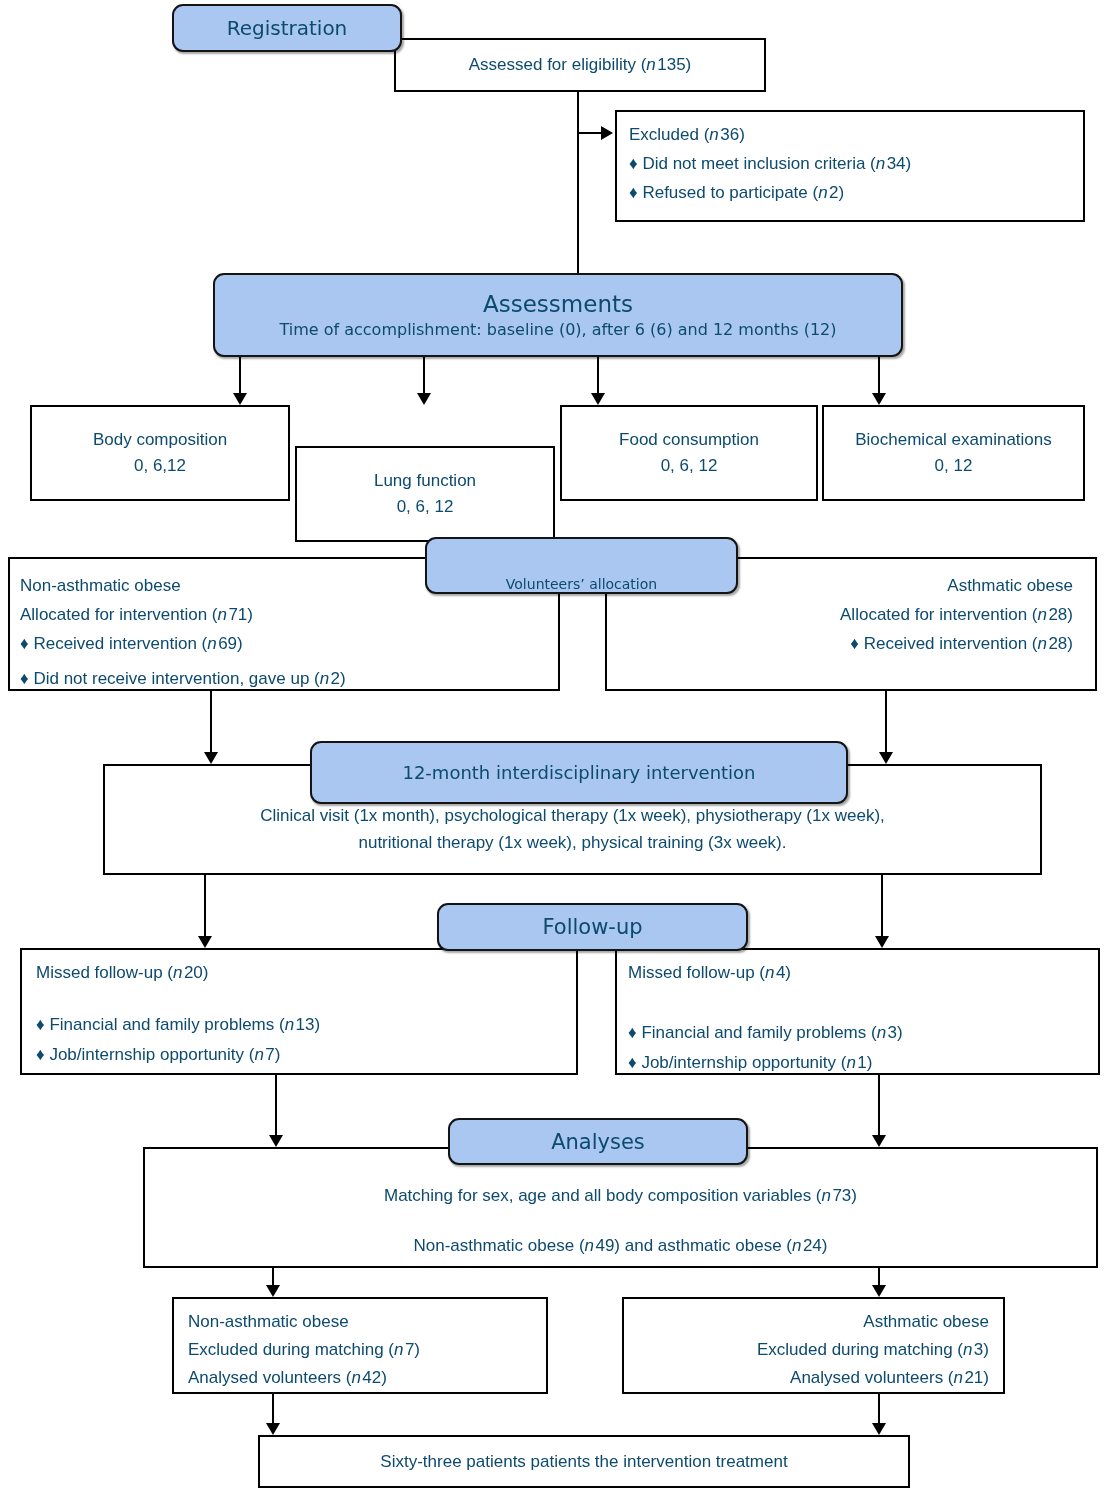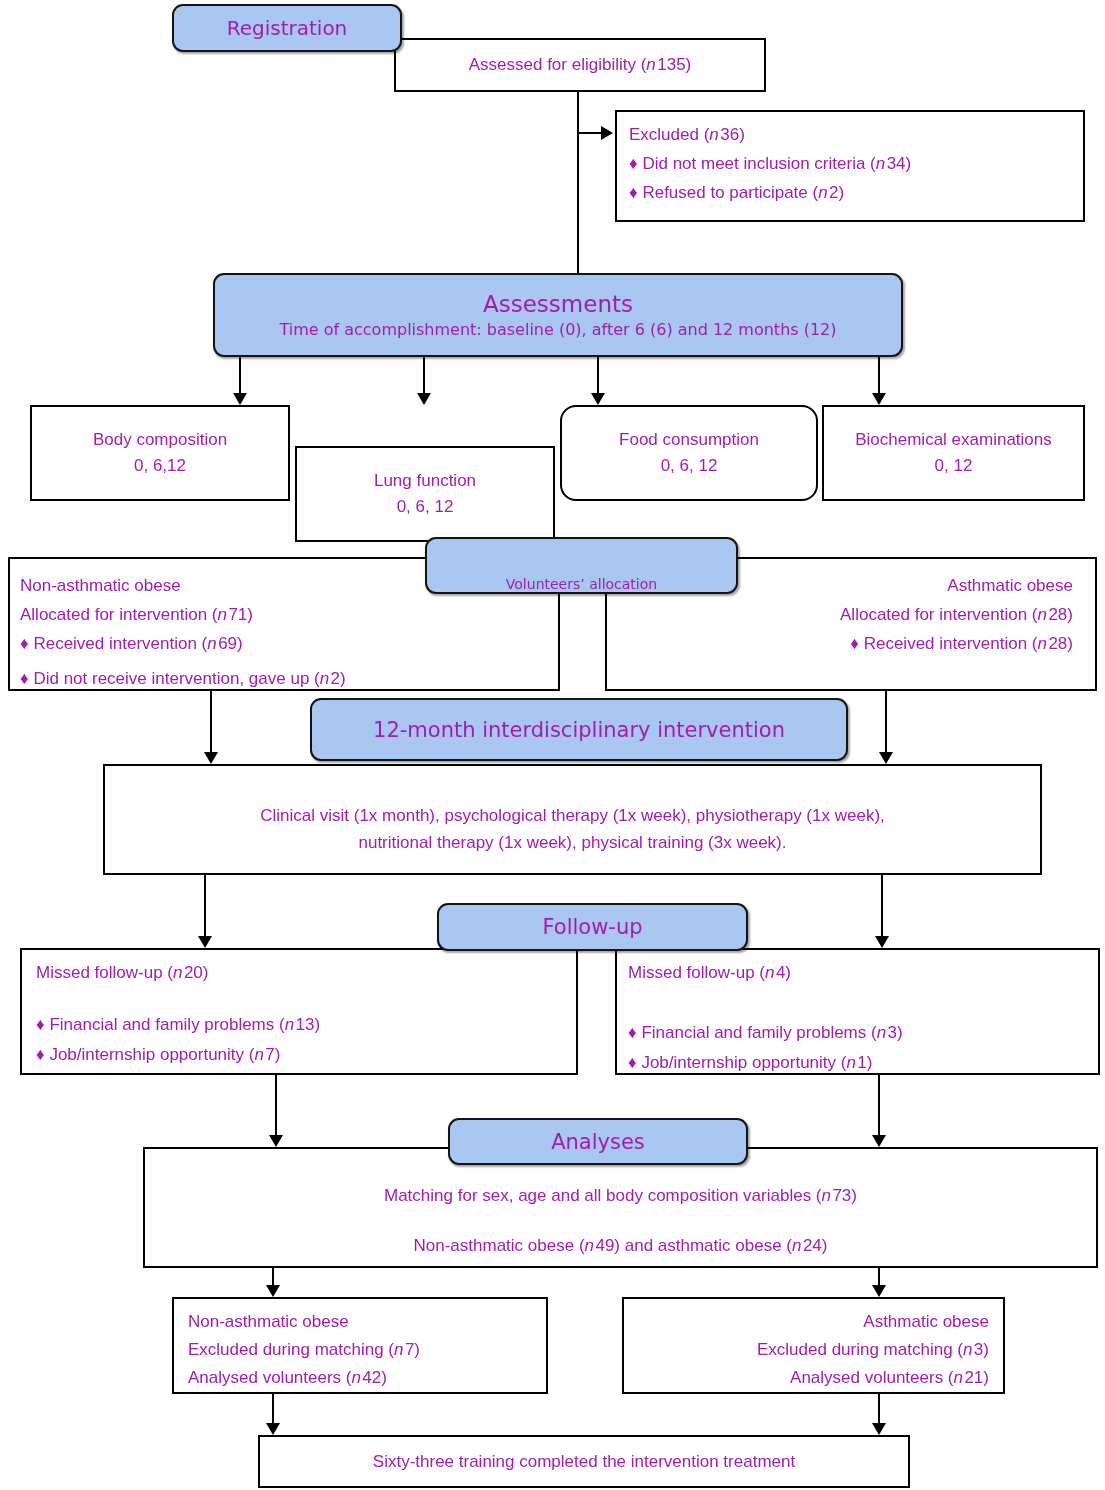--- a/index.html
+++ b/index.html
@@ -1,16 +1,16 @@
 <!DOCTYPE html>
 <html><head>
 <meta charset="utf-8">
 <style>
   html,body{margin:0;padding:0;background:#fff;}
-  .canvas{position:relative;width:1105px;height:1490px;background:#fff;color:#a21caf;
+  .canvas{position:relative;width:1105px;height:1490px;background:#fff;color:#0c4a6e;
           font-family:"Liberation Sans",sans-serif;overflow:hidden;}
   .box{position:absolute;background:#fff;border:2px solid #000;box-sizing:border-box;z-index:2;}
   .blue{position:absolute;background:#A9C7F1;border:2px solid #141414;border-radius:11px;
         box-sizing:border-box;z-index:3;display:flex;flex-direction:column;align-items:center;
         justify-content:center;text-align:center;font-family:"DejaVu Sans",sans-serif;
         box-shadow:1.5px 2px 2px rgba(0,0,0,.35);}
   .center{display:flex;flex-direction:column;align-items:center;justify-content:center;text-align:left;}
   .fs17{font-size:17px;}
   .lh29 > div{line-height:29px;}
   .vline{position:absolute;width:2px;background:#000;z-index:1;}
@@ -85,21 +85,21 @@
   </div>
 
   <div class="box center fs17" style="left:30px;top:405px;width:260px;height:96px;line-height:26px;">
     <div>Body composition</div>
     <div>0, 6,12</div>
   </div>
   <div class="box center fs17" style="left:295px;top:405px;width:260px;height:96px;line-height:26px;margin-top:41px;">
     <div>Lung function</div>
     <div>0, 6, 12</div>
   </div>
-  <div class="box center fs17" style="left:560px;top:405px;width:258px;height:96px;line-height:26px;border-radius:16px;">
+  <div class="box center fs17" style="left:560px;top:405px;width:258px;height:96px;line-height:26px;">
     <div>Food consumption</div>
     <div>0, 6, 12</div>
   </div>
   <div class="box center fs17" style="left:822px;top:405px;width:263px;height:96px;line-height:26px;">
     <div>Biochemical examinations</div>
     <div>0, 12</div>
   </div>
 
   <div class="blue" style="left:425px;top:537px;width:313px;height:57px;font-size:14px;justify-content:flex-end;">
     <div>Volunteers’ allocation</div>
@@ -111,21 +111,21 @@
     <div>♦ Received intervention (<i class="nv">n</i> 69)</div>
     <div style="margin-top:6px;">♦ Did not receive intervention, gave up (<i class="nv">n</i> 2)</div>
   </div>
 
   <div class="box fs17 lh29" style="left:605px;top:557px;width:492px;height:134px;padding:12px 22px 0 0;text-align:right;">
     <div>Asthmatic obese</div>
     <div>Allocated for intervention (<i class="nv">n</i> 28)</div>
     <div>♦ Received intervention (<i class="nv">n</i> 28)</div>
   </div>
 
-  <div class="blue" style="left:310px;top:698px;width:538px;height:63px;font-size:21px;">
+  <div class="blue" style="left:310px;top:741px;width:538px;height:63px;font-size:18px;">
     <div>12-month interdisciplinary intervention</div>
   </div>
 
   <div class="box center fs17" style="left:103px;top:764px;width:939px;height:111px;line-height:27px;padding-top:14px;justify-content:flex-start;">
     <div style="margin-top:22px;">Clinical visit (1x month), psychological therapy (1x week), physiotherapy (1x week),</div>
     <div>nutritional therapy (1x week), physical training (3x week).</div>
   </div>
 
   <div class="blue" style="left:437px;top:903px;width:311px;height:48px;font-size:21px;">
     <div>Follow-up</div>
@@ -158,16 +158,16 @@
     <div>Analysed volunteers (<i class="nv">n</i> 42)</div>
   </div>
 
   <div class="box fs17" style="left:622px;top:1297px;width:383px;height:97px;padding:9px 14px 0 0;text-align:right;line-height:28px;">
     <div>Asthmatic obese</div>
     <div>Excluded during matching (<i class="nv">n</i> 3)</div>
     <div>Analysed volunteers (<i class="nv">n</i> 21)</div>
   </div>
 
   <div class="box center fs17" style="left:258px;top:1435px;width:652px;height:53px;">
-    <div>Sixty-three training completed the intervention treatment</div>
+    <div>Sixty-three patients patients the intervention treatment</div>
   </div>
 
 </div>
 
 </body></html>

